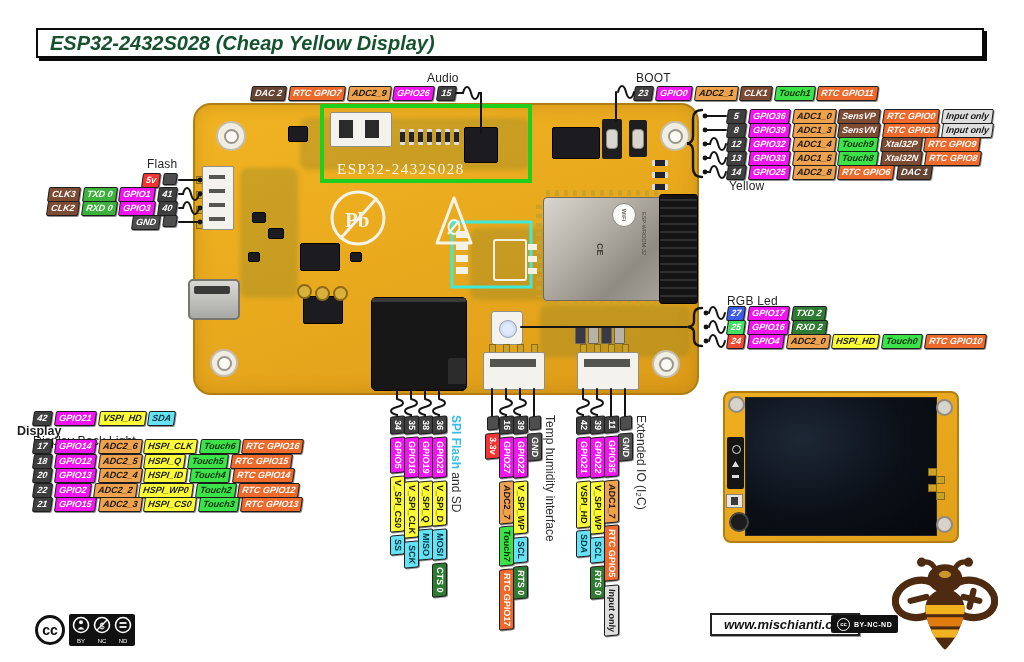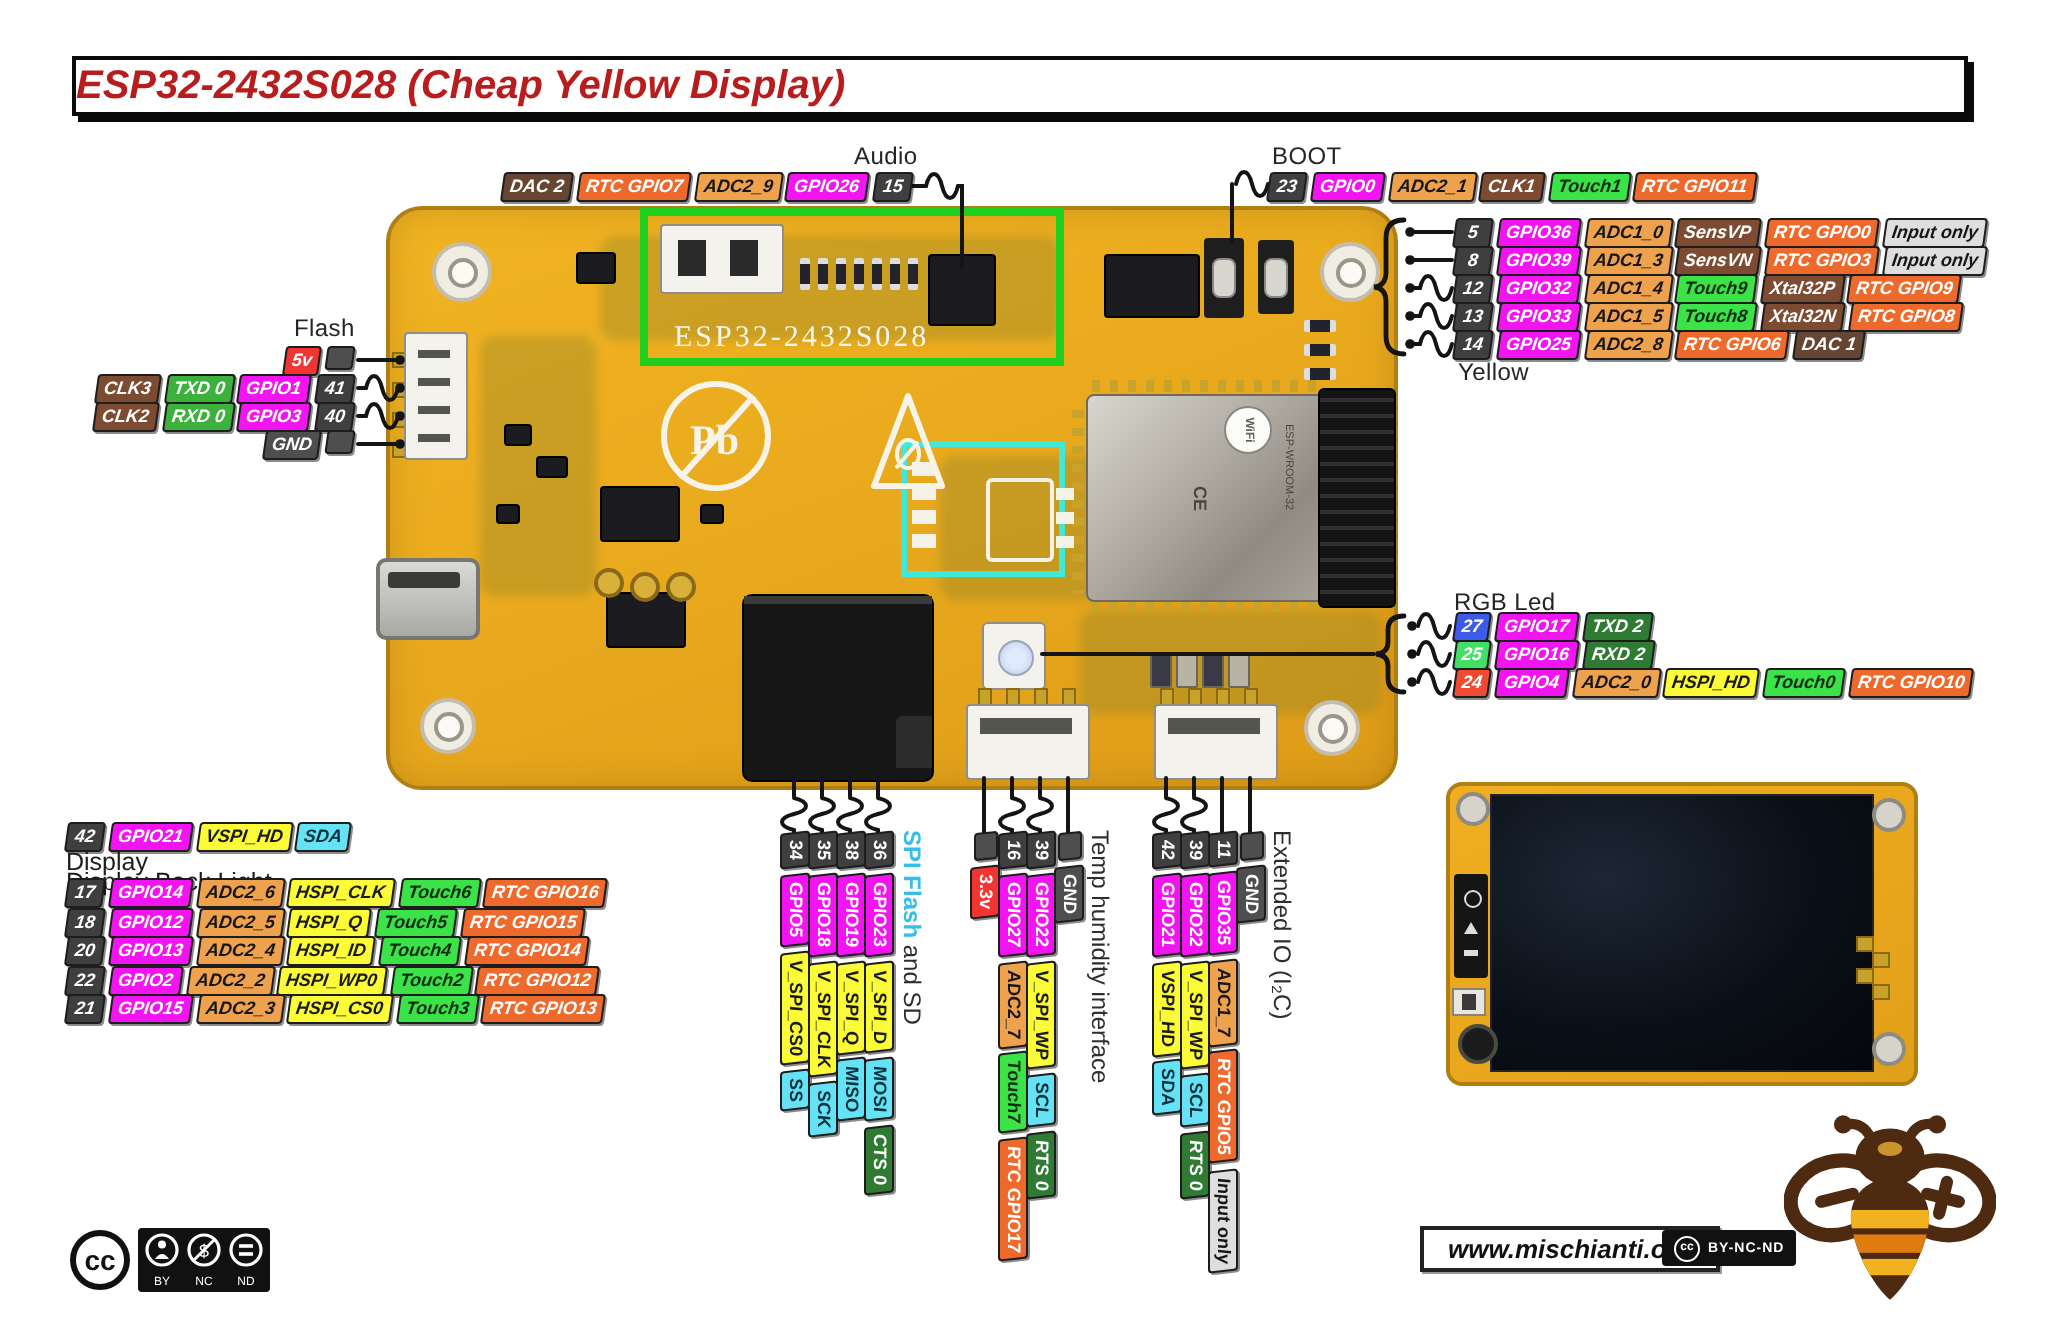--- a/index.html
+++ b/index.html
@@ -3,22 +3,22 @@
 <meta charset="utf-8">
 <style>
   html,body{margin:0;padding:0;background:#fff;}
   .canvas{position:relative;width:1024px;height:662px;background:#fff;overflow:hidden;
           font-family:"Liberation Sans",sans-serif;}
   .abs{position:absolute;}
 
   
   .header{position:absolute;left:36px;top:28px;width:948px;height:30px;display:flex;gap:5px;}
   .title-box{flex:1;background:#fff;border:2px solid #0a0a0a;box-shadow:3px 3px 0 #0a0a0a;
-             display:flex;align-items:center;
-             font:italic bold 20px "Liberation Sans",sans-serif;color:#b91c1c;}
+             display:flex;align-items:center;padding-left:12px;
+             font:italic bold 20px "Liberation Sans",sans-serif;color:#14532d;}
   .pinout-box{width:115px;background:#111;border:2px solid #0a0a0a;box-shadow:3px 3px 0 #0a0a0a;
               display:flex;align-items:center;justify-content:center;
               font:italic bold 19px "Liberation Sans",sans-serif;color:#fff;}
 
   
   .hrow{position:absolute;display:flex;gap:3px;align-items:flex-start;}
   .hrow.r{justify-content:flex-end;}
   .vcol{position:absolute;display:flex;flex-direction:column;gap:3px;align-items:center;width:15px;}
   .chip{display:inline-block;font:italic bold 9px/1.2 "Liberation Sans",sans-serif;
         padding:1px 3px;border:1px solid #1d1d1d;border-radius:2px;white-space:nowrap;
@@ -425,21 +425,21 @@
       <span class="chip c-rtc">RTC GPIO10</span>
     </div>
 
   <div class="stitle" style="left:33px;top:397px;margin-top:38px;">Display Back Light</div>
   <div class="hrow" style="left:33px;top:411px;">
       <span class="chip c-pin">42</span>
       <span class="chip c-gpio">GPIO21</span>
       <span class="chip c-spi">VSPI_HD</span>
       <span class="chip c-bus">SDA</span>
     </div>
-  <div class="stitle" style="left:33px;top:425px;">Display</div>
+  <div class="stitle" style="left:17px;top:425px;font-weight:bold;">Display</div>
   <div class="hrow" style="left:33px;top:439px;">
       <span class="chip c-pin">17</span>
       <span class="chip c-gpio">GPIO14</span>
       <span class="chip c-adc">ADC2_6</span>
       <span class="chip c-spi">HSPI_CLK</span>
       <span class="chip c-touch">Touch6</span>
       <span class="chip c-rtc">RTC GPIO16</span>
     </div>
   <div class="hrow" style="left:33px;top:454px;">
       <span class="chip c-pin">18</span>

